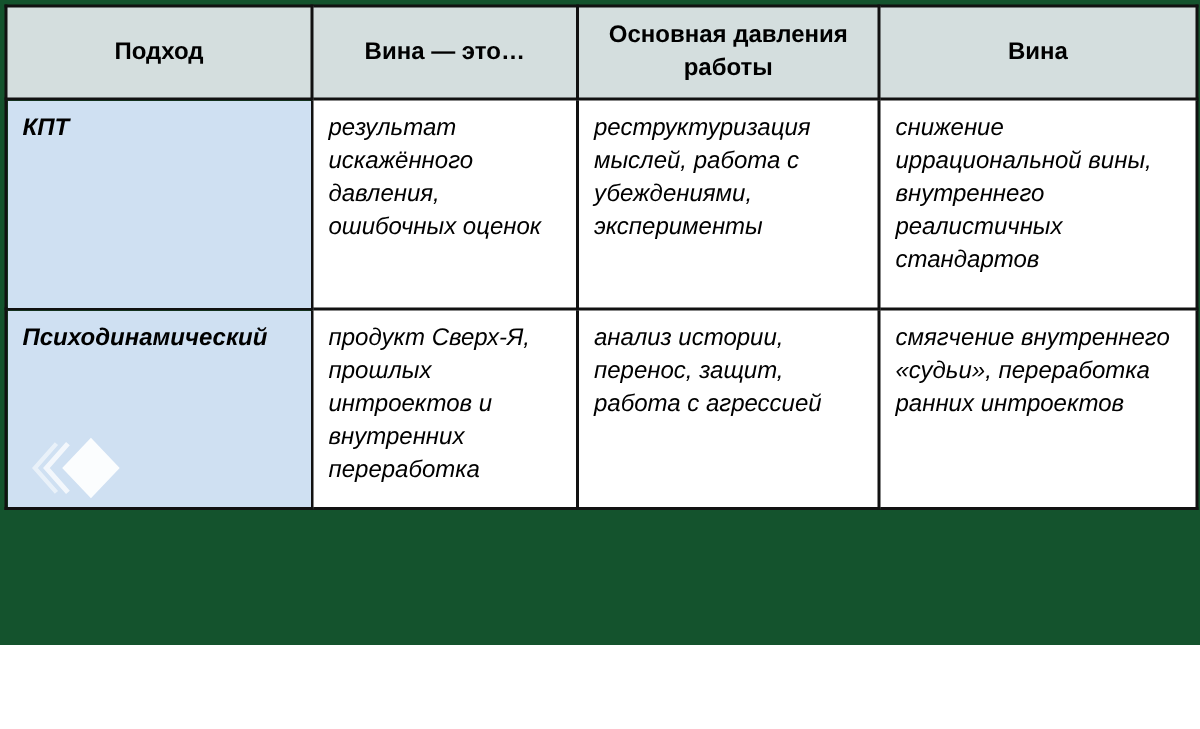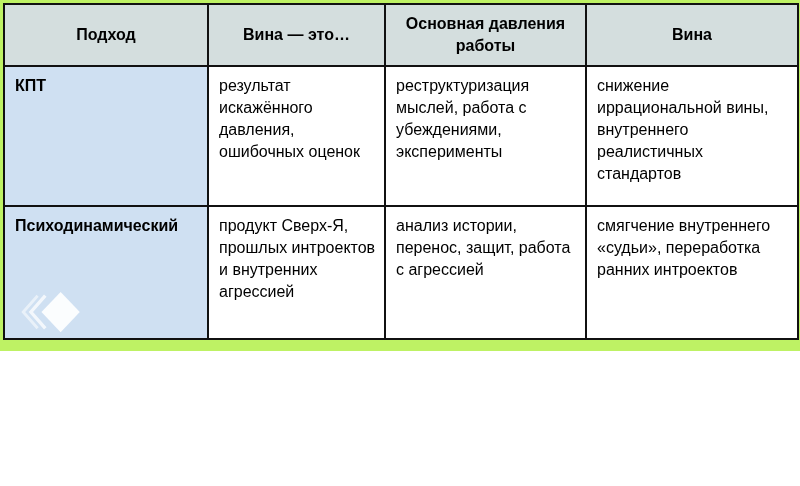--- a/index.html
+++ b/index.html
@@ -1,21 +1,21 @@
 <!DOCTYPE html>
 <html><head>
 <meta charset="utf-8">
 <style>
   * { margin: 0; padding: 0; box-sizing: border-box; }
   html, body { background: #ffffff; }
   .page {
     position: relative;
     width: 800px;
-    height: 351px;
-    background: #bef264;
+    height: 430px;
+    background: #14532d;
     font-family: "Liberation Sans", sans-serif;
     color: #000000;
     overflow: hidden;
   }
   table.grid {
     position: absolute;
     left: 3px;
     top: 3px;
     width: 794px;
     border-collapse: collapse;
@@ -31,20 +31,21 @@
     background: #d4dede;
     font-weight: bold;
     text-align: center;
     vertical-align: middle;
     height: 62px;
     padding: 6px 8px;
   }
   table.grid td {
     background: #ffffff;
     padding: 8px 8px 6px 10px;
+    font-style: italic;
   }
   table.grid td.approach {
     background: #cfe0f2;
     font-weight: bold;
     position: relative;
   }
   tr.r1 td { height: 140px; }
   tr.r2 td { height: 140px; }
   tr.r3 td { height: 133px; }
   .logo {
@@ -84,19 +85,19 @@
       </tr>
       <tr class="r3">
         <td class="approach">
           <span>Психодинамический</span>
           <svg class="logo" viewBox="0 0 64 48" aria-hidden="true">
             <polyline points="17,7 2,24 17,41" fill="none" stroke="#ffffff" stroke-width="3" opacity="0.55"></polyline>
             <polyline points="25,7 10,24 25,41" fill="none" stroke="#ffffff" stroke-width="3.5" opacity="0.75"></polyline>
             <polygon points="41,3 61,24 41,45 21,24" fill="#ffffff" opacity="0.92"></polygon>
           </svg>
         </td>
-        <td>продукт Сверх-Я, прошлых интроектов и внутренних агрессией</td>
+        <td>продукт Сверх-Я, прошлых интроектов и внутренних переработка</td>
         <td>анализ истории, перенос, защит, работа с агрессией</td>
         <td>смягчение внутреннего «судьи», переработка ранних интроектов</td>
       </tr>
     </tbody>
   </table>
 </div>
 
 </body></html>

